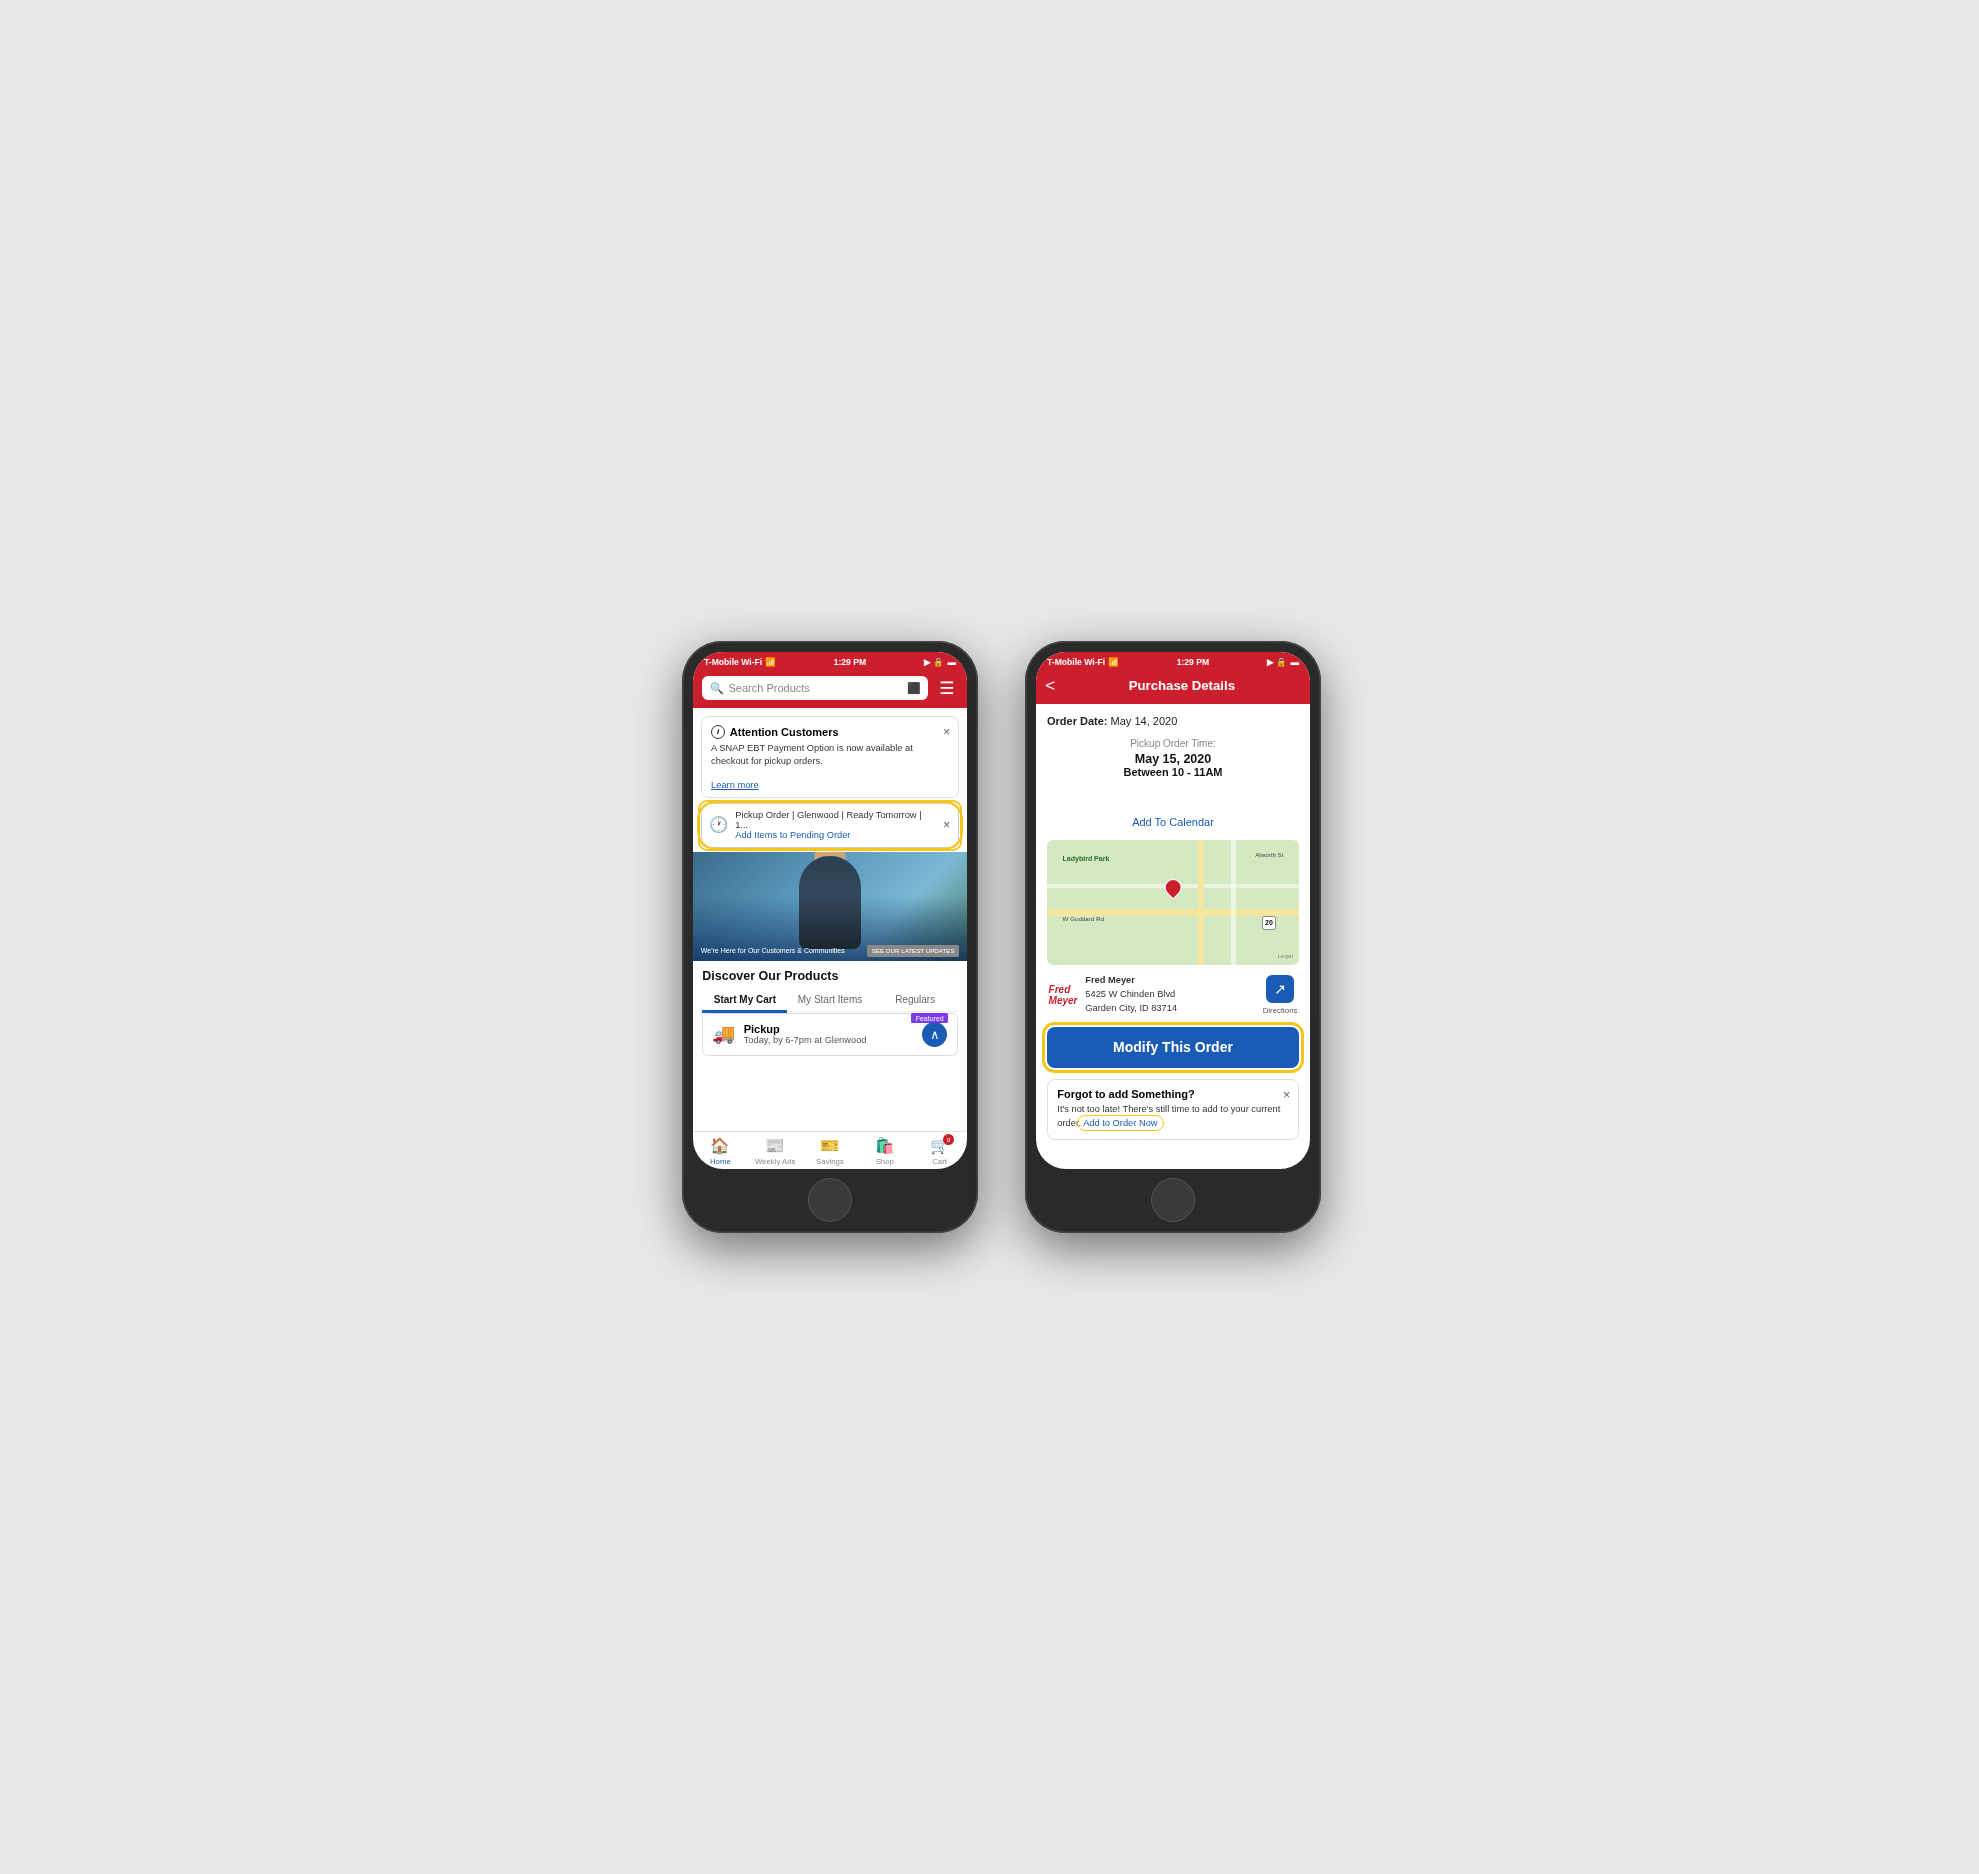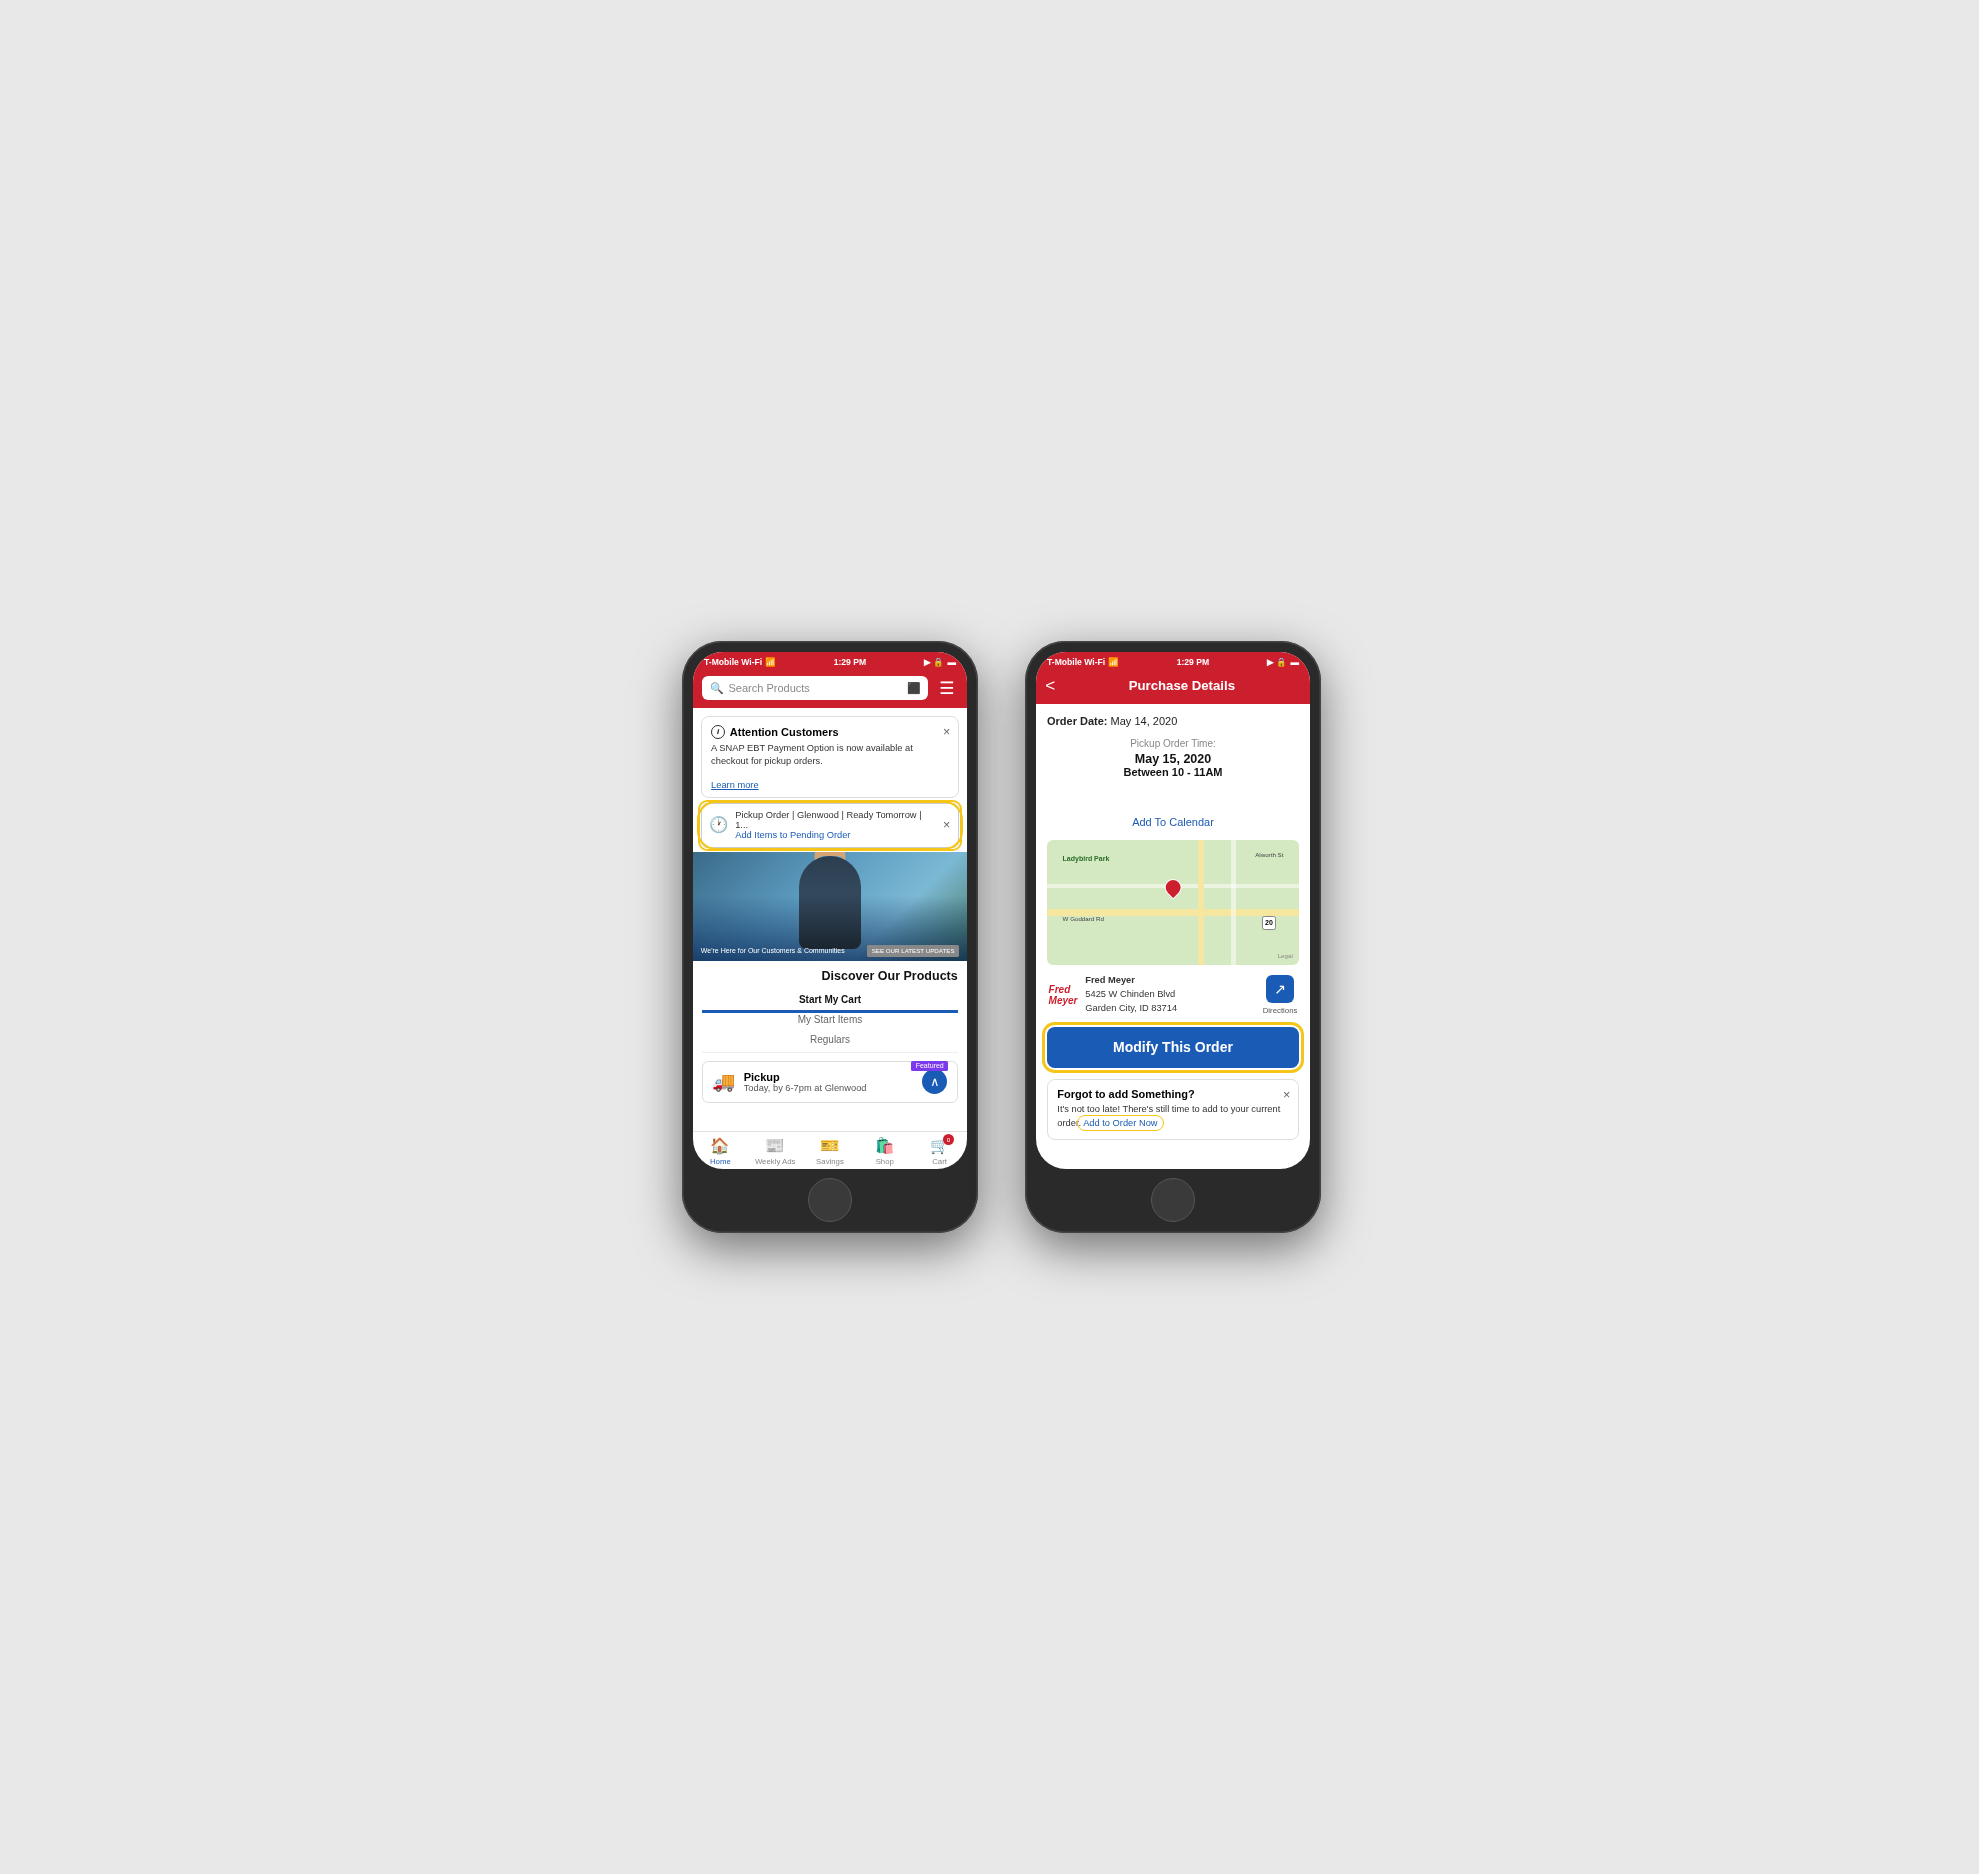--- a/index.html
+++ b/index.html
@@ -254,31 +254,30 @@
       bottom: 1.6px;
       left: 50%;
       transform: translateX(-50%);
     }
 
     
     .discover-section {
       padding: 7.8px 9.3px 4.7px;
     }
     .discover-title {
-      text-align: right;
+      text-align: left;
       font-size: 12.5px;
       font-weight: 700;
       margin-bottom: 7.8px;
       color: #111;
     }
     .tabs-row {
       display: flex;
       border-bottom: 1.6px solid #eee;
-      margin-bottom: 8px;
-      flex-direction: column;
+      margin-bottom: 1px;
     }
     .tab-item {
       flex: 1;
       text-align: center;
       padding: 3.1px 0 6.2px;
       font-size: 10px;
       color: #666;
       cursor: pointer;
       position: relative;
     }

